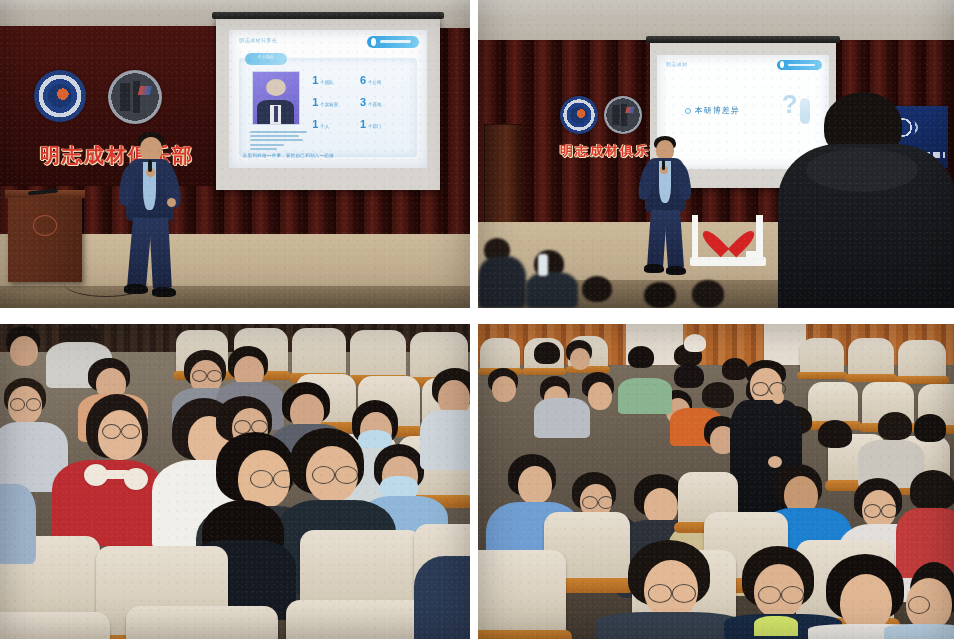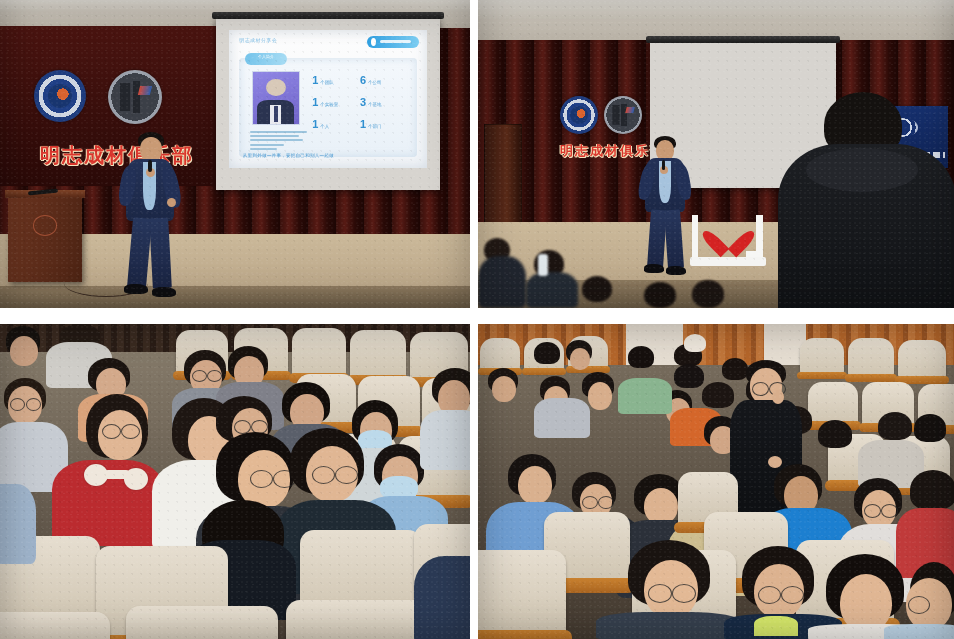--- a/index.html
+++ b/index.html
@@ -296,20 +296,33 @@
       </div>
     <div class="emblem club" style="left:126px;top:96px;width:38px;height:38px;">
       <div class="glyph"></div>
         <div class="glyph2"></div>
         <div class="flag"></div>
     </div>
     <div class="clubtext" style="left:82px;top:142px;font-size:13px;">明志成材俱乐部</div>
 
     <div class="screenbox" style="left:172px;top:42px;width:186px;height:146px;">
       <div class="screenbar"></div>
+      <div class="slide" style="left:4%;top:9%;width:92%;height:78%;background:#fdfefe;">
+        <div class="slide-title">明志成材</div>
+        <div class="slide-badge">
+          <div class="bdot"></div>
+            <div class="bline"></div>
+        </div>
+        <div class="s2line">
+          <span class="dot"></span>
+          <span class="txt">本研博差异</span>
+        </div>
+        <div class="qmark">?</div>
+        <div class="qfig"></div>
+      </div>
     </div>
 
     <div class="banner" style="right:6px;top:106px;width:78px;height:62px;">
       <div class="seal"></div>
       <div class="btext"></div>
     </div>
 
     <div class="stagefloor" style="height:28%;"></div>
     <div class="stagefront" style="height:9%;"></div>
 

